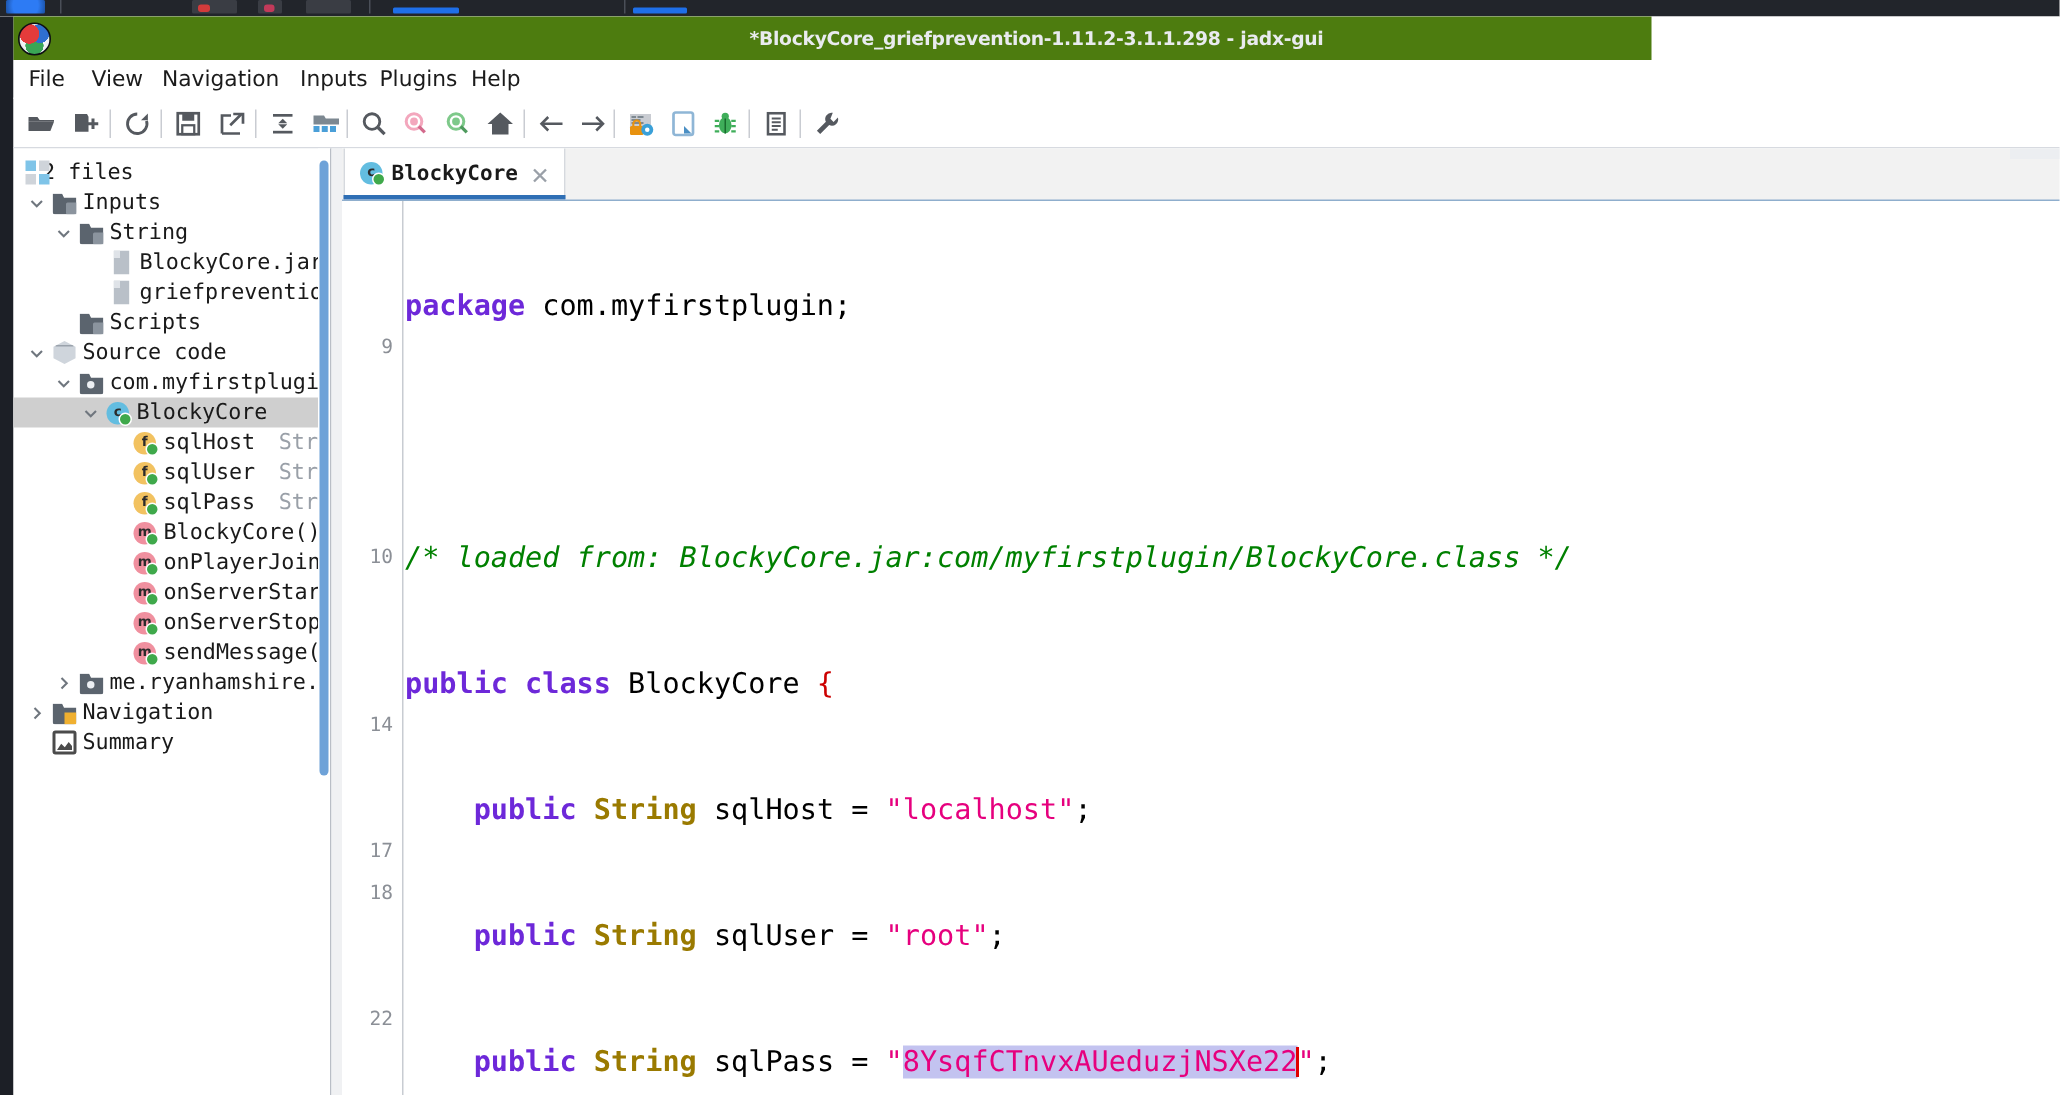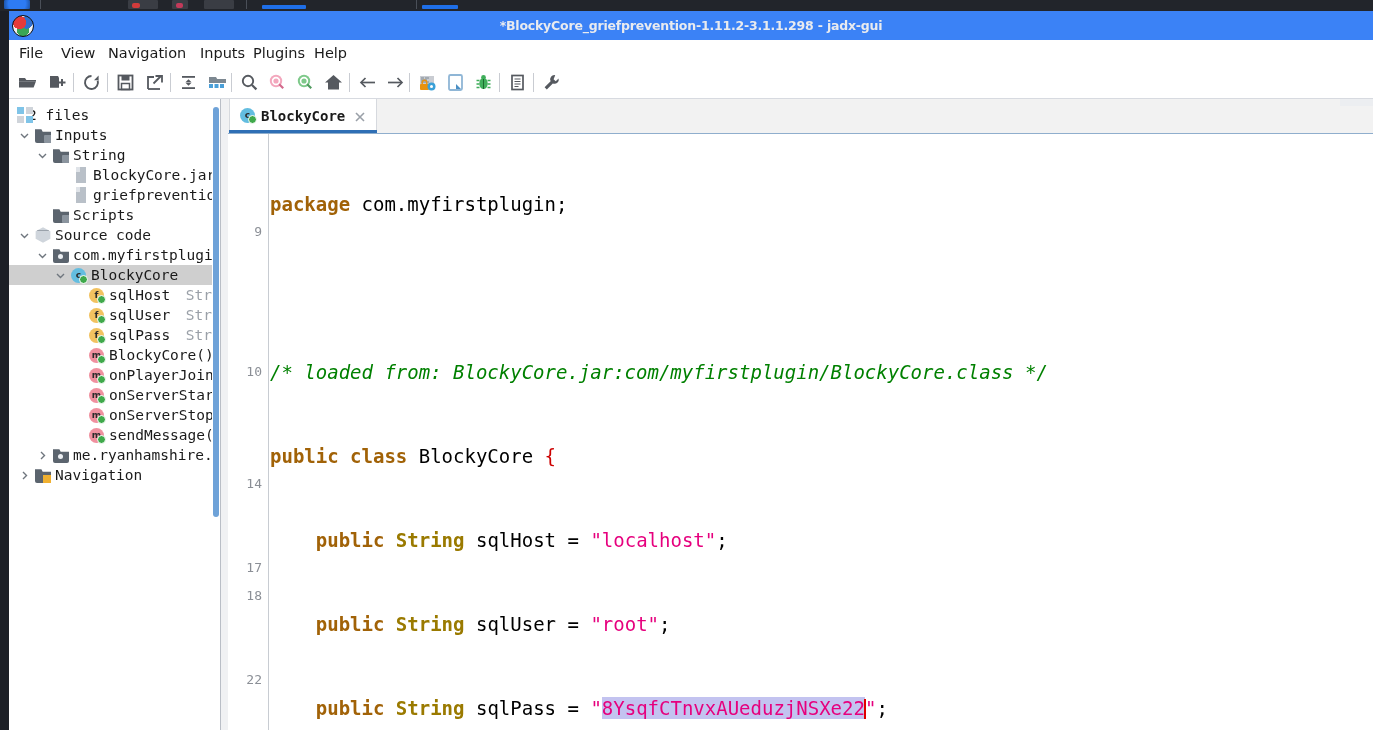--- a/index.html
+++ b/index.html
@@ -26,22 +26,22 @@
     position: absolute; left: 0; top: 11px; width: 1373px; height: 719px;
     background: #ffffff;
   }
   #left-edge {
     position: absolute; left: 0; top: 0; width: 9px; height: 719px;
     background: #1c1f26;
   }
 
   
   #titlebar {
-    position: absolute; left: 9px; top: 0; width: 1364px; height: 29px;
-    background: #3b82f6;
+    position: absolute; left: 9px; top: 0; width: 1092px; height: 29px;
+    background: #4d7c0f;
     color: #e8eaee;
   }
   #title-text {
     position: absolute; left: 0; top: 0; width: 1364px; height: 29px;
     line-height: 29px; text-align: center;
     font-size: 12.5px; font-weight: bold;
     font-family: "DejaVu Sans", sans-serif;
     color: #e9ebef;
     letter-spacing: -0.2px;
   }
@@ -233,21 +233,21 @@
     font-size: 13px; color: #8b8f96; line-height: 28px; height: 28px;
   }
   #code {
     position: absolute; left: 42px; top: 0; width: 1103px; height: 596px;
     font-family: "DejaVu Sans Mono", monospace;
     font-size: 19px; line-height: 28px;
     white-space: pre;
     color: #000000;
   }
   .cline { height: 28px; }
-  .kw   { color: #a16207; font-weight: bold; }
+  .kw   { color: #6d28d9; font-weight: bold; }
   .type { color: #9a7a00; font-weight: bold; }
   .str  { color: #e6007e; }
   .cmt  { color: #008000; font-style: italic; }
   .punc { color: #cc0000; }
   .pl   { color: #000000; }
   .sel  { background: #c3c3f0; }
   .caret {
     display: inline-block; width: 2px; height: 20px;
     background: #e00000; vertical-align: -4px; margin: 0 -1px;
   }
@@ -571,20 +571,24 @@
     <div class="tree-row" style="top:366px; left:0; width:211px;">
       <span class="twisty" style="left:8px;">
         <svg width="9" height="9" viewBox="0 0 9 9">
             <path d="M3 1l3.5 3.5L3 8" fill="none" stroke="#6f767e" stroke-width="1.4"></path>
           </svg>
       </span>
       <span class="ticon ic-res" style="left:26px;"></span>
       <span class="tree-label" style="margin-left:46px;">Navigation</span>
     </div>
 
+    <div class="tree-row" style="top:386px; left:0; width:211px;">
+      <span class="ticon ic-summary" style="left:26px;"></span>
+      <span class="tree-label" style="margin-left:46px;">Summary</span>
+    </div>
   </div>
 
   <div id="tree-scroll-track"></div>
   <div id="tree-scroll-thumb"></div>
   <div id="tree-right-border"></div>
   <div id="split-divider">
     <div id="split-grip">
         <i></i>
         <i></i>
         <i></i>

